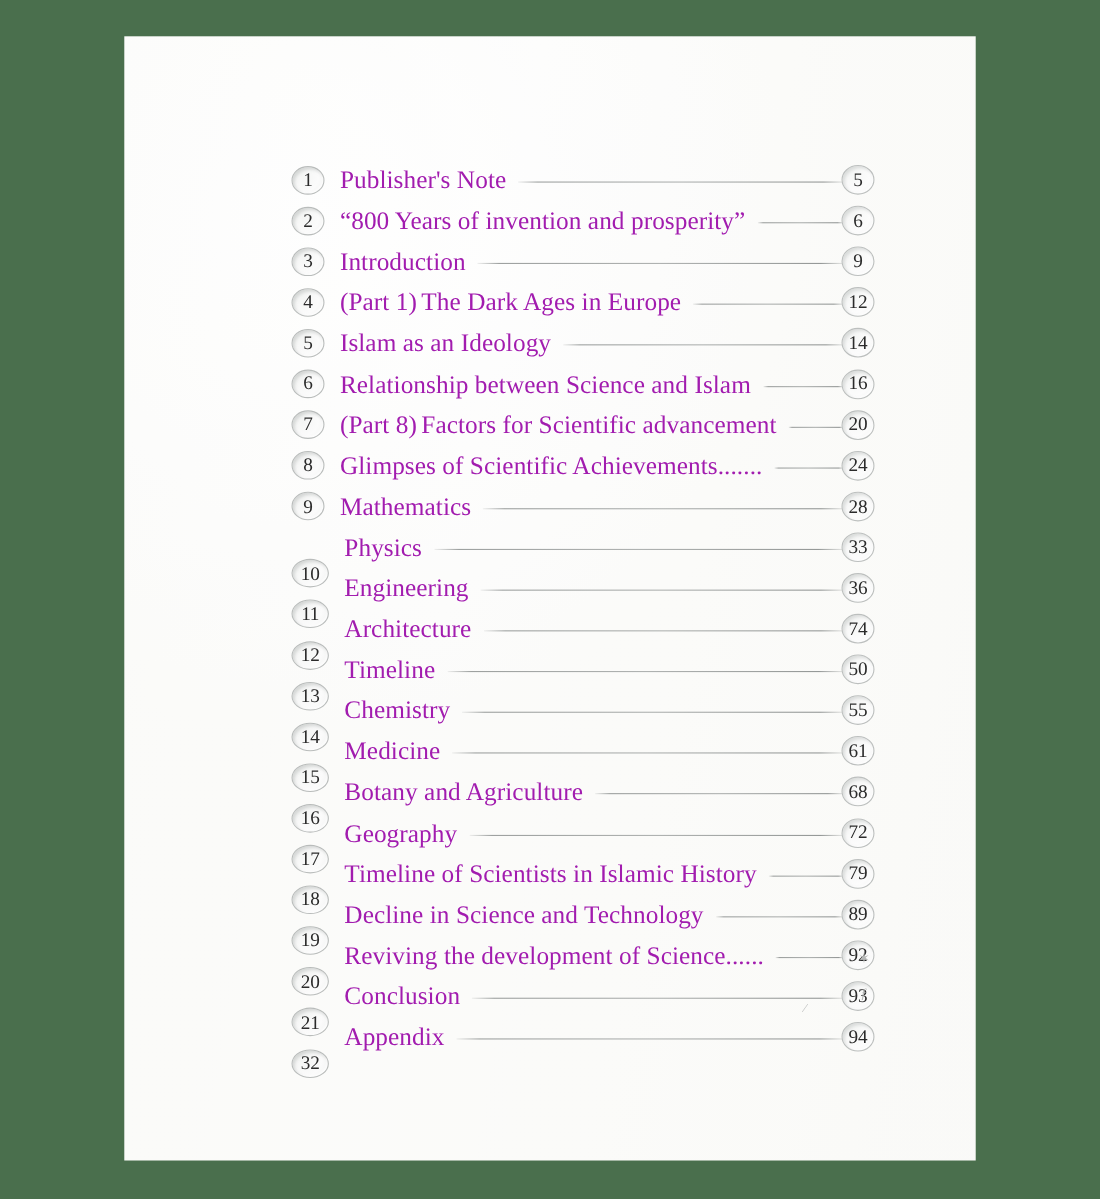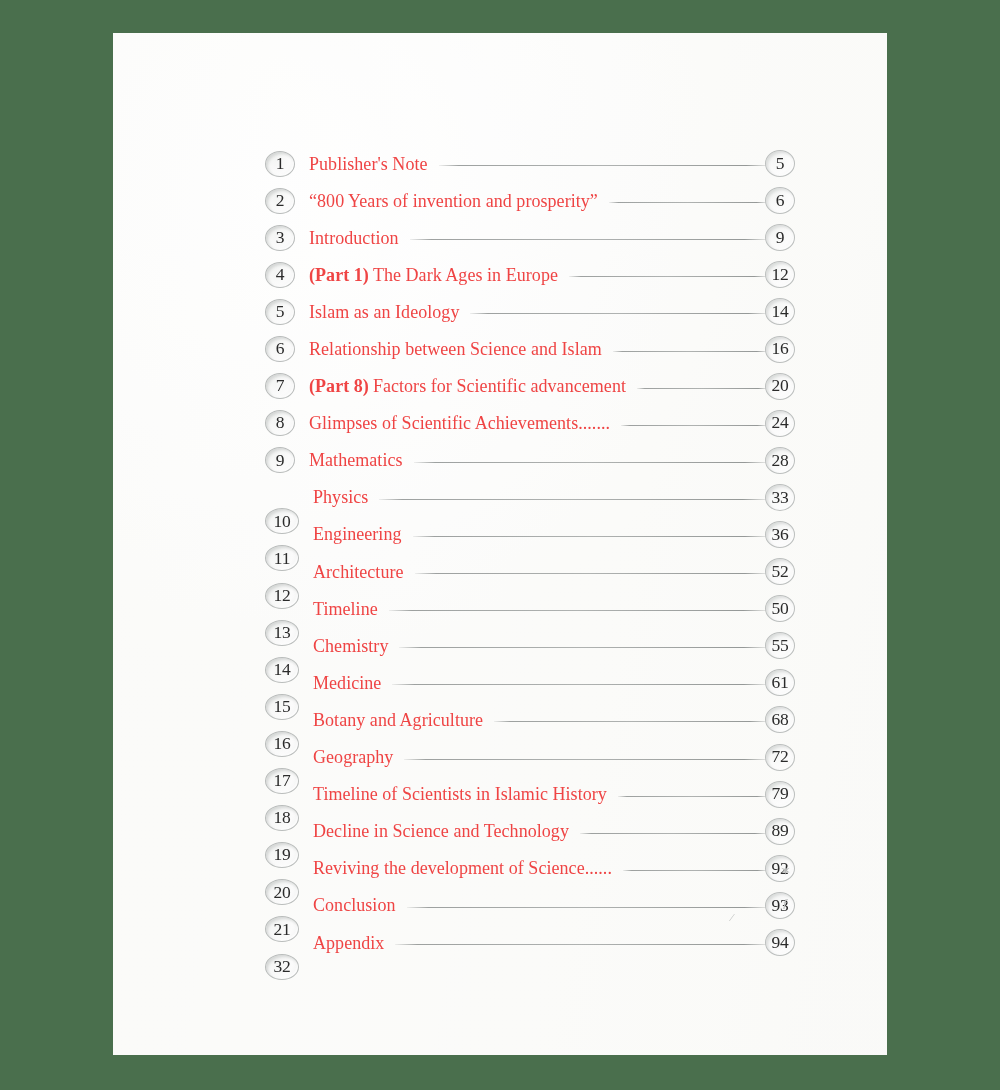--- a/index.html
+++ b/index.html
@@ -78,29 +78,29 @@
     position: relative;
     font-size: 17.5px;
     color: #2b2b2b;
     line-height: 1;
     letter-spacing: -0.2px;
   }
 
   
   .entry-title {
     flex: 0 0 auto;
-    font-size: 18px;
-    color: #ef4444;
+    font-size: 23px;
+    color: #a21caf;
     line-height: 1;
     white-space: nowrap;
     letter-spacing: 0.05px;
     padding-right: 9px;
   }
   .entry-title .part {
-    font-weight: bold;
+    font-weight: normal;
     padding-right: 4px;
   }
 
   
   .leader {
     flex: 1 1 auto;
     height: 1px;
     min-width: 8px;
     margin: 0 2px;
     position: relative;
@@ -293,21 +293,21 @@
       </div>
       <div class="toc-row">
         <div class="idx-bubble wide">
           <div class="ring"></div>
           <span class="idx-num">12</span>
         </div>
         <div class="entry-title"><span>Architecture</span></div>
         <div class="leader"></div>
         <div class="pg-bubble">
           <div class="ring"></div>
-          <span class="pg-num">52</span>
+          <span class="pg-num">74</span>
         </div>
       </div>
       <div class="toc-row">
         <div class="idx-bubble wide">
           <div class="ring"></div>
           <span class="idx-num">13</span>
         </div>
         <div class="entry-title"><span>Timeline</span></div>
         <div class="leader"></div>
         <div class="pg-bubble">

